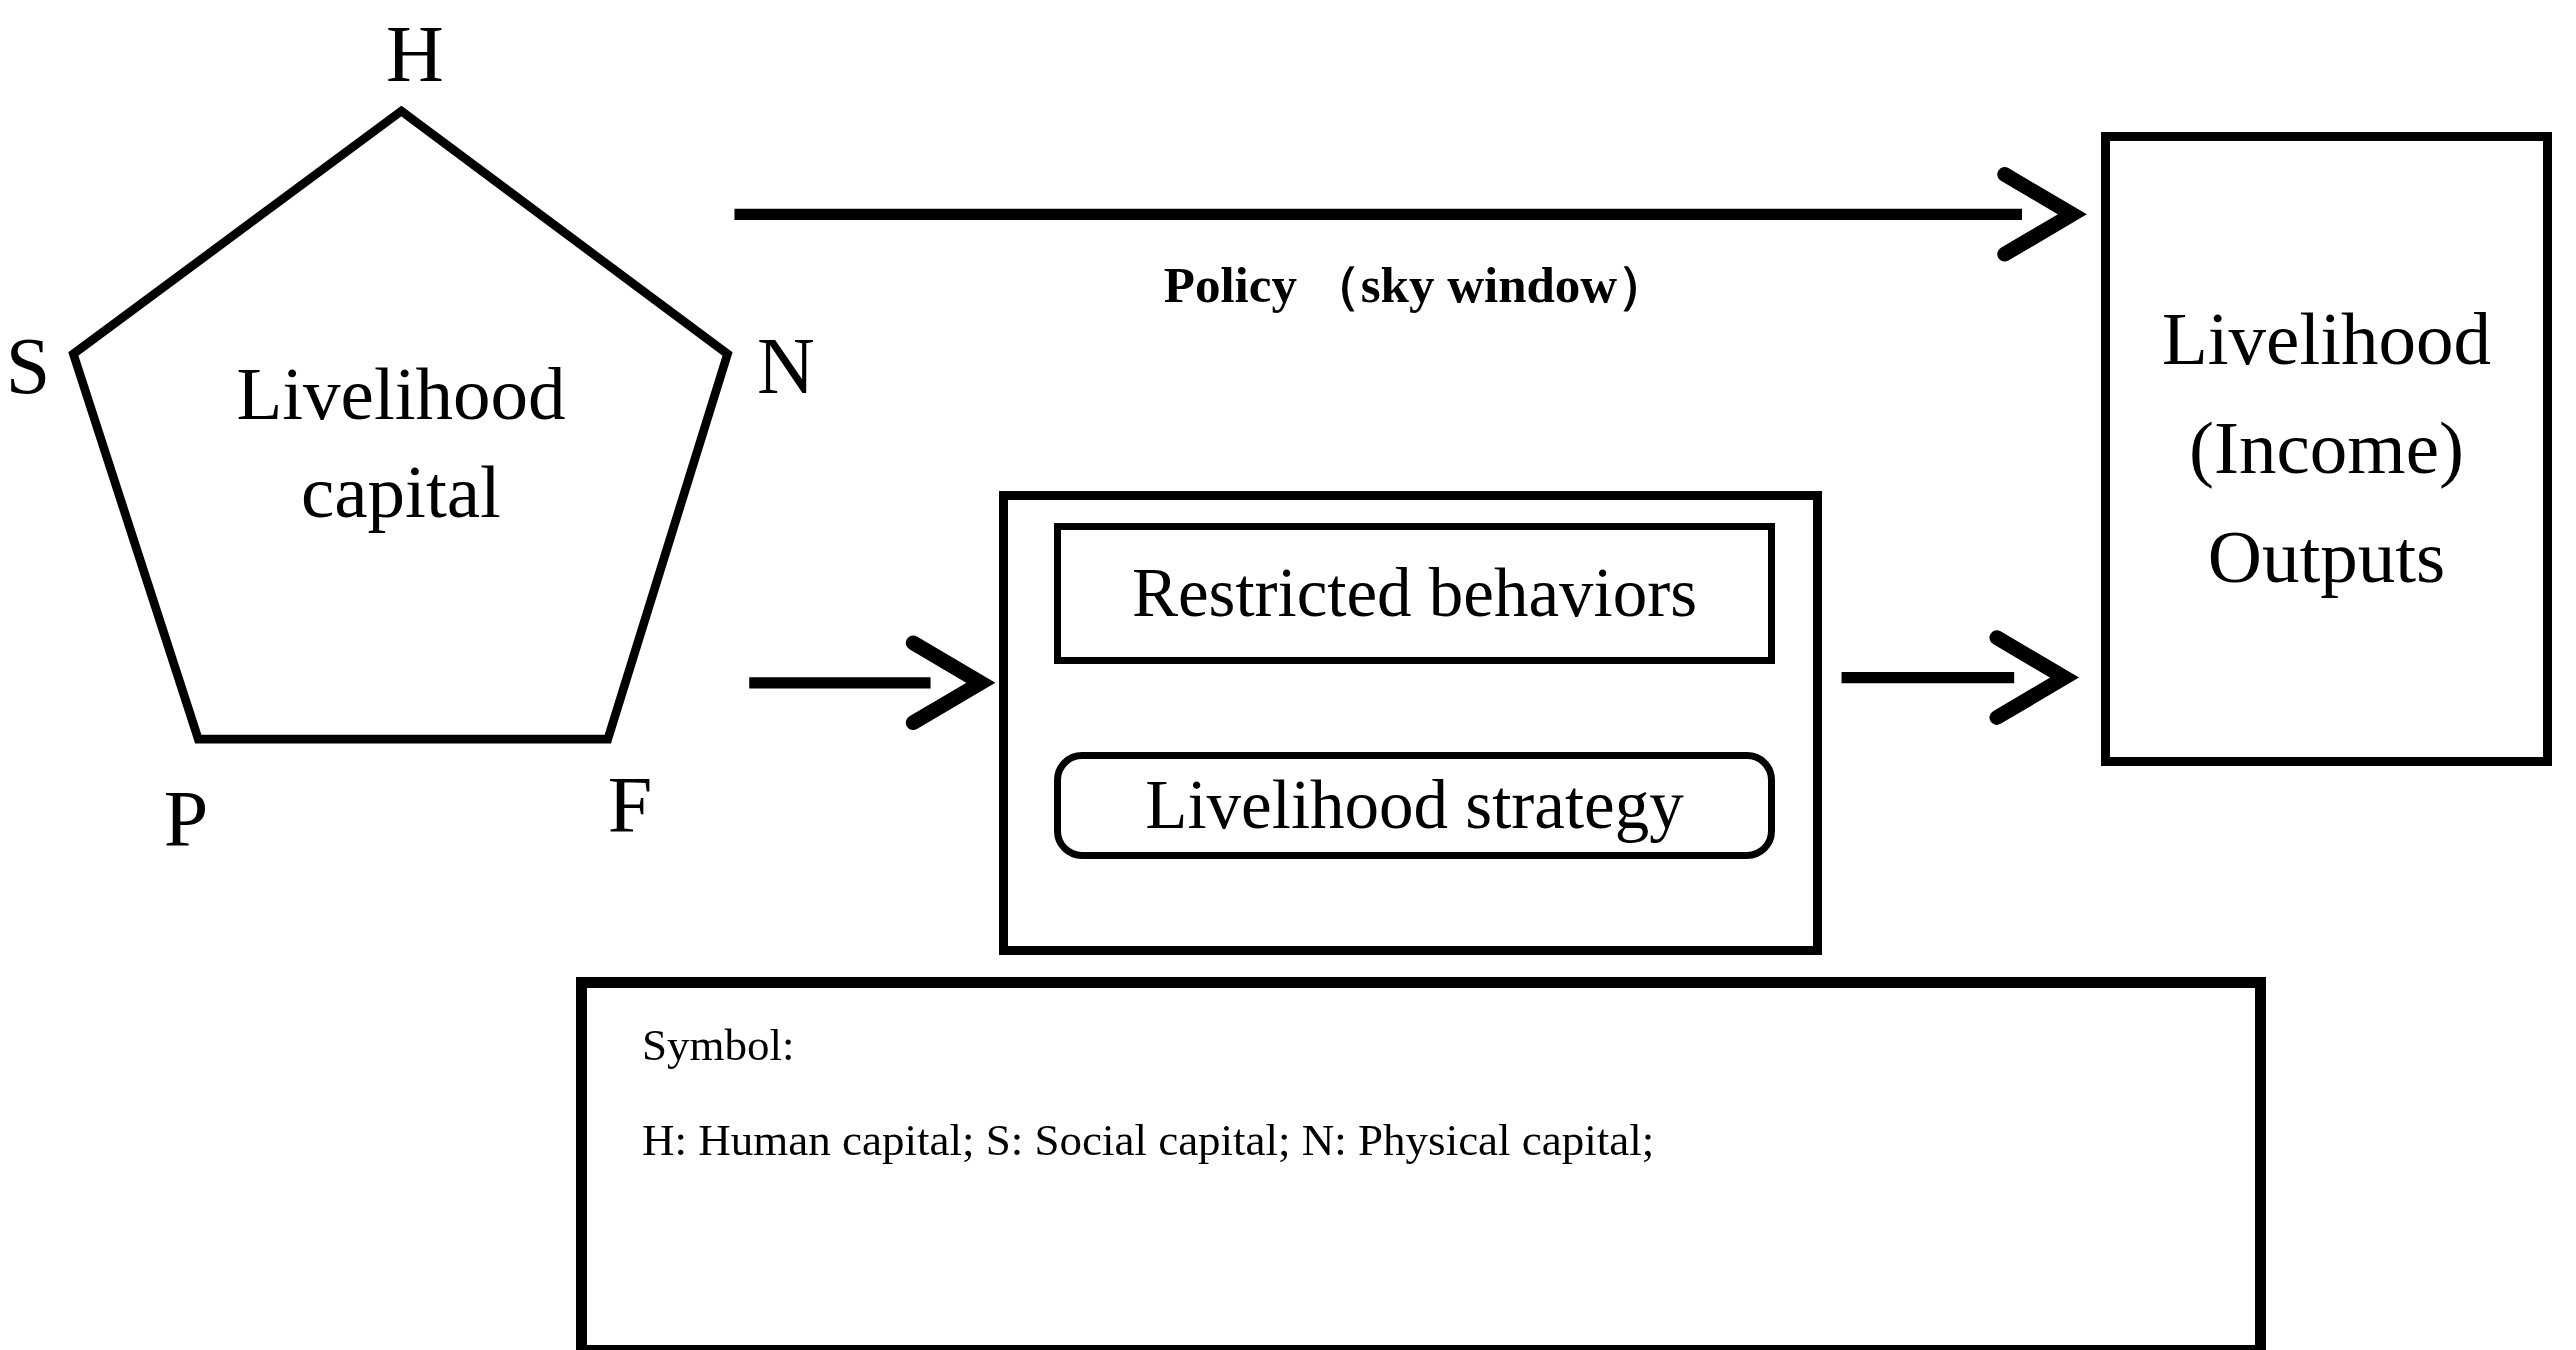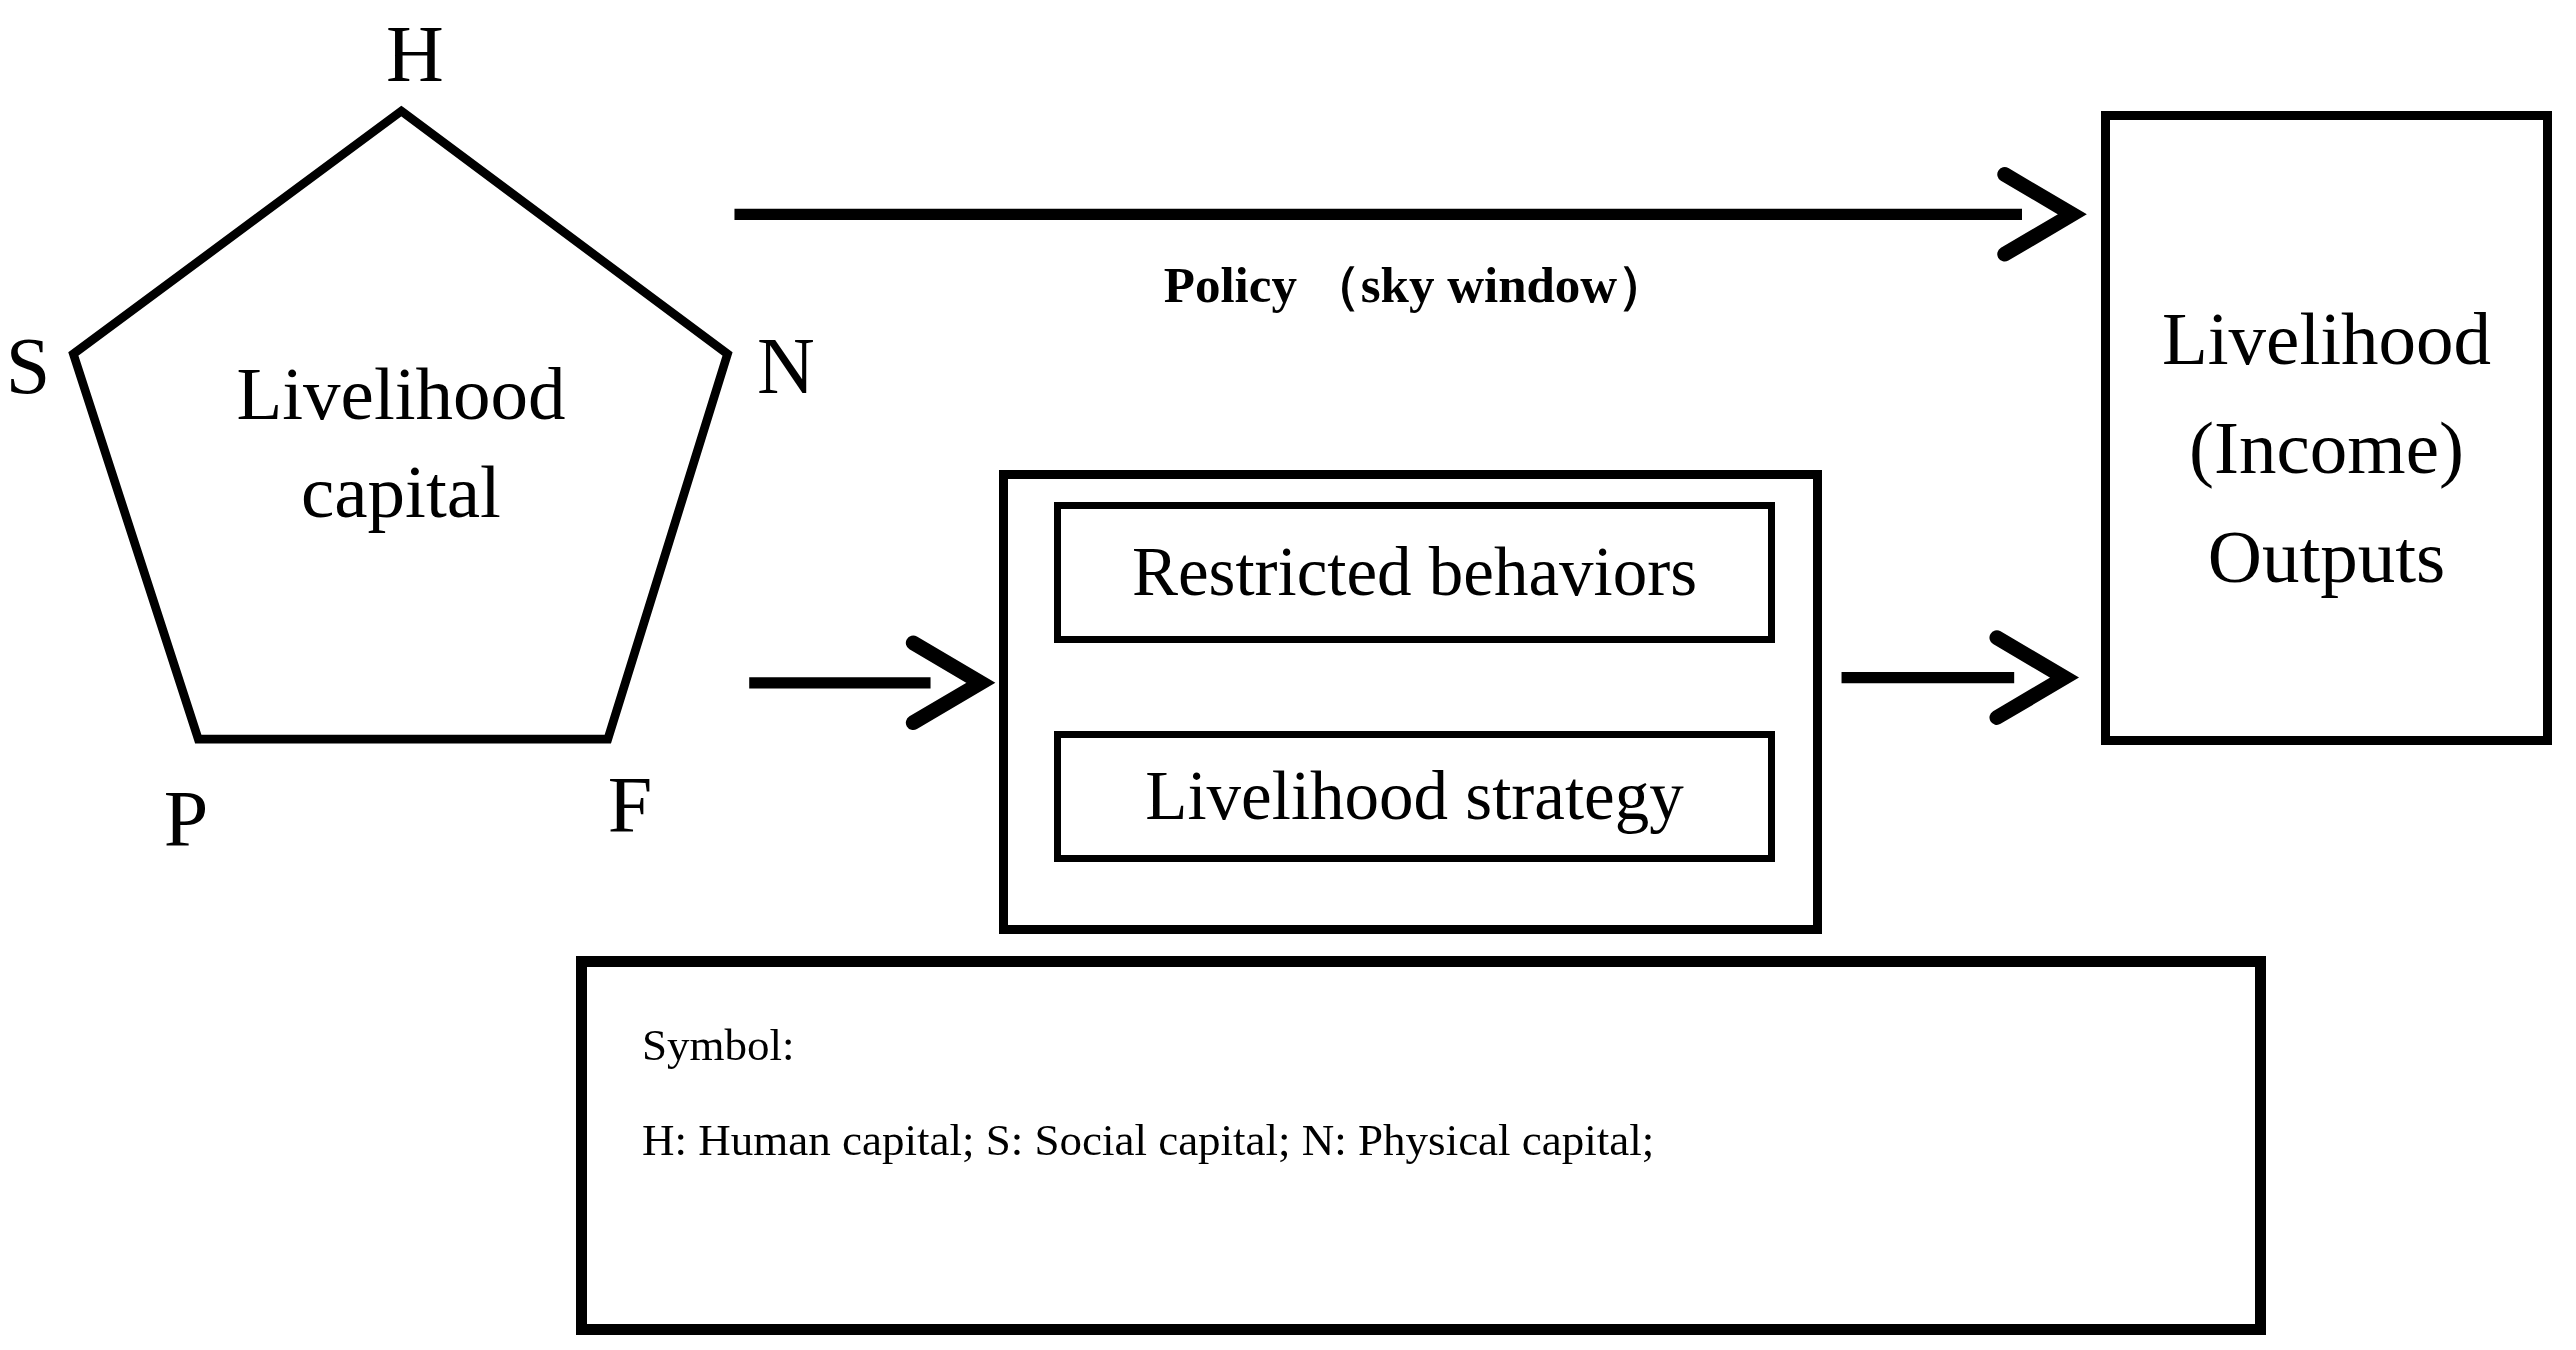--- a/index.html
+++ b/index.html
@@ -42,33 +42,34 @@
     font-size: 51px;
     line-height: 1.1;
     font-weight: bold;
     white-space: nowrap;
   }
   .box {
     position: absolute;
     box-sizing: border-box;
     border: 9.5px solid #000000;
     background: transparent;
+    margin-top: 21px;
   }
   .output-box   { left: 2101px; top: 111px; width: 451px; height: 634px; }
   .process-box  { left: 999px; top: 470px; width: 823px; height: 464px; }
   .inner-box {
     border-width: 7.8px;
     display: flex;
     align-items: center;
     justify-content: center;
     font-size: 69px;
     white-space: nowrap;
   }
   .inner-box-1 { left: 1054px; top: 502px; width: 721px; height: 141px; }
-  .inner-box-2 { left: 1054px; top: 731px; width: 721px; height: 131px; }
+  .inner-box-2 { left: 1054px; top: 731px; width: 721px; height: 107px; border-radius: 28px; }
   .legend-box  { left: 576px; top: 956px; width: 1690px; height: 379px; border-width: 11.3px; }
   .output-text {
     position: absolute;
     left: 2101px;
     top: 284px;
     width: 451px;
     text-align: center;
     font-size: 75px;
     line-height: 109px;
   }

